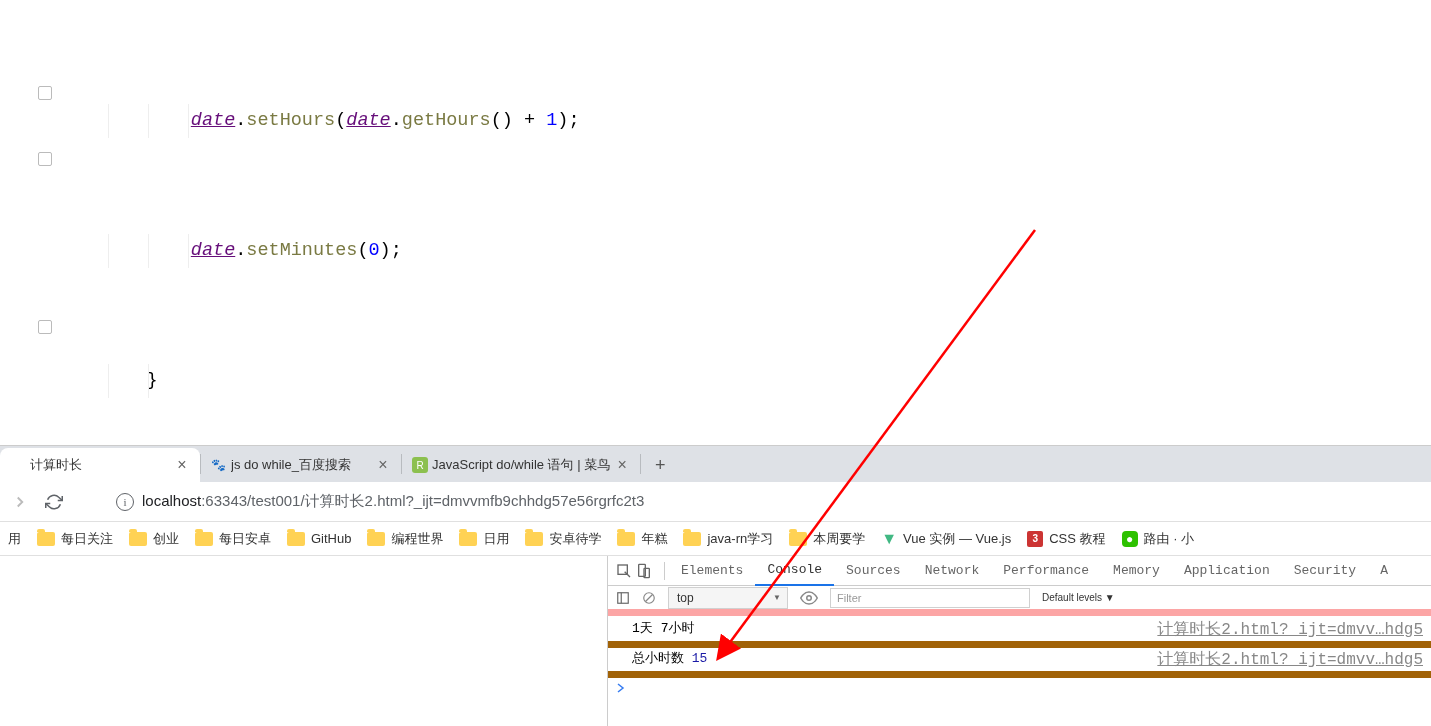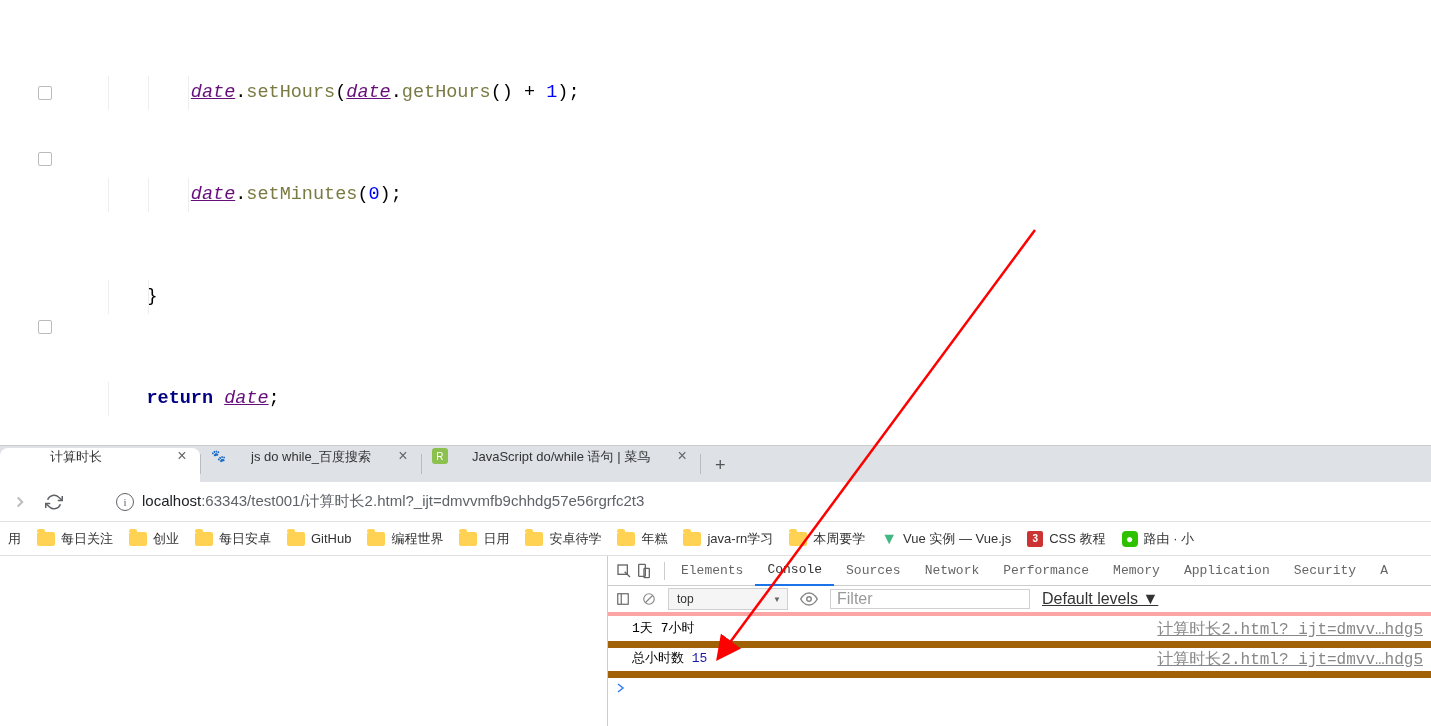--- a/index.html
+++ b/index.html
@@ -6,36 +6,36 @@
   body { font-family: -apple-system, BlinkMacSystemFont, "Segoe UI", Arial, sans-serif; background: #fff; overflow: hidden; width: 1431px; height: 726px; position: relative; }
   
   
   .editor-area { position: absolute; top: 0; left: 0; right: 0; height: 445px; background: #fff; overflow: hidden; }
   .gutter { position: absolute; left: 0; top: 0; bottom: 0; width: 52px; background: #fff; border-right: 0px solid #ddd; }
   .fold-marker { position: absolute; left: 38px; width: 14px; height: 14px; border: 1px solid #bbb; border-radius: 2px; background: #fff; display: flex; align-items: center; justify-content: center; font-size: 9px; color: #999; }
   .fold-marker.m1 { top: 86px; }
   .fold-marker.m2 { top: 152px; }
   .fold-marker.m3 { top: 320px; }
   .code-content { position: absolute; left: 52px; right: 0; top: 0; bottom: 0; font-family: Consolas, "Courier New", monospace; font-size: 18.5px; line-height: 34px; padding-top: 8px; white-space: pre; }
-  .code-line { padding-left: 50px; position: relative; }
+  .code-line { padding-left: 50px; position: relative; margin-top: 28px; }
   .indent-guide { position: absolute; top: 0; bottom: 0; border-left: 1px solid #eee; }
   .ig1 { left: 56px; } .ig2 { left: 96px; } .ig3 { left: 136px; }
   .kw { color: #000080; font-weight: bold; }
   .ident { color: #660e7a; font-style: italic; text-decoration: underline; }
   .method { color: #7a7a43; }
   .num { color: #0000ff; }
   .plain { color: #000; }
 
   
   .red-arrow { position: absolute; z-index: 50; pointer-events: none; }
 
   
   .browser { position: absolute; top: 445px; left: 0; right: 0; bottom: 0; background: #fff; border-top: 1px solid #ccc; }
   .tab-bar { height: 36px; background: #dee1e6; display: flex; align-items: flex-end; padding-left: 0; }
-  .tab { height: 34px; background: #fff; display: flex; align-items: flex-start; padding: 0 10px; gap: 24px; font-size: 13px; color: #333; border-top-left-radius: 8px; border-top-right-radius: 8px; min-width: 200px; max-width: 280px; margin-right: 0; position: relative; }
+  .tab { height: 34px; background: #fff; display: flex; align-items: center; padding: 0 10px; gap: 4px; font-size: 13px; color: #333; border-top-left-radius: 8px; border-top-right-radius: 8px; min-width: 200px; max-width: 280px; margin-right: 0; position: relative; }
   .tab:not(.active) { background: #dee1e6; }
   .tab.active { background: #fff; }
   .tab .favicon { width: 16px; height: 16px; flex-shrink: 0; display: flex; align-items: center; justify-content: center; font-size: 12px; }
   .tab .title { overflow: hidden; text-overflow: ellipsis; white-space: nowrap; flex: 1; }
   .tab .close { width: 16px; height: 16px; color: #666; font-size: 16px; display: flex; align-items: center; justify-content: center; }
   .new-tab { width: 30px; height: 30px; display: flex; align-items: center; justify-content: center; color: #555; font-size: 18px; margin-left: 4px; margin-bottom: 2px; }
   .tab-sep { width: 1px; height: 20px; background: #b8bbbf; align-self: center; }
 
   .addr-bar { height: 40px; background: #fff; display: flex; align-items: center; padding: 0 8px; gap: 10px; border-bottom: 1px solid #e0e0e0; }
   .addr-icon { width: 24px; height: 24px; display: flex; align-items: center; justify-content: center; color: #5f6368; font-size: 16px; border-radius: 50%; }
@@ -54,27 +54,27 @@
   .bm-wx { width: 16px; height: 16px; background: #2dc100; border-radius: 4px; display:flex; align-items:center; justify-content:center; color:#fff; font-size:12px; }
 
   
   .page-pane { position: absolute; top: 110px; left: 0; width: 607px; bottom: 0; background: #fff; }
   .devtools { position: absolute; top: 110px; left: 607px; right: 0; bottom: 0; border-left: 1px solid #ccc; background: #fff; display: flex; flex-direction: column; font-size: 13px; }
   .dt-tabs { height: 30px; border-bottom: 1px solid #ccc; display: flex; align-items: center; }
   .dt-tab-icons { display: flex; gap: 4px; padding: 0 8px; align-items: center; }
   .dt-tab-icons svg { width: 16px; height: 16px; }
   .dt-tab { padding: 0 12px; height: 30px; display: flex; align-items: center; color: #666; cursor: pointer; font-family: Liberation Mono, monospace; }
   .dt-tab.active { color: #333; border-bottom: 2px solid #1a73e8; }
-  .dt-toolbar { height: 30px; border-bottom: 4px solid #fca5a5; display: flex; align-items: center; gap: 12px; padding: 0 8px; }
+  .dt-toolbar { height: 30px; border-bottom: 7px solid #fca5a5; display: flex; align-items: center; gap: 12px; padding: 0 8px; }
   .dt-toolbar svg { width: 14px; height: 14px; }
   .dt-select { height: 22px; background: #f5f5f5; border: 1px solid #d0d0d0; padding: 0 20px 0 8px; font-size: 12px; color: #333; min-width: 120px; display: flex; align-items: center; position: relative; }
   .dt-select::after { content: '▼'; position: absolute; right: 6px; font-size: 8px; color: #666; }
   .dt-eye { color: #888; }
-  .dt-filter { flex: 0 0 200px; height: 20px; border: 1px solid #d0d0d0; padding: 0 6px; font-size: 16px; color: #999; display: flex; align-items: center; }
-  .dt-levels { display: flex; align-items: center; gap: 4px; font-size: 16px; color: #333; text-decoration: underline; }
+  .dt-filter { flex: 0 0 200px; height: 20px; border: 1px solid #d0d0d0; padding: 0 6px; font-size: 11px; color: #999; display: flex; align-items: center; }
+  .dt-levels { display: flex; align-items: center; gap: 4px; font-size: 10px; color: #333; }
   .dt-console { flex: 1; font-family: Consolas, "Courier New", monospace; font-size: 13px; padding: 2px 0; }
   .dt-row { display: flex; padding: 1px 8px 1px 24px; border-bottom: 7px solid #a16207; }
   .dt-row .msg { flex: 1; }
   .dt-row .src { color: #888; text-decoration: underline; font-size: 16px; }
   .dt-row .numval { color: #1a1aa6; }
   .dt-prompt { padding: 2px 8px; color: #367cf1; }
 </style>
 </head>
 <body>
 

